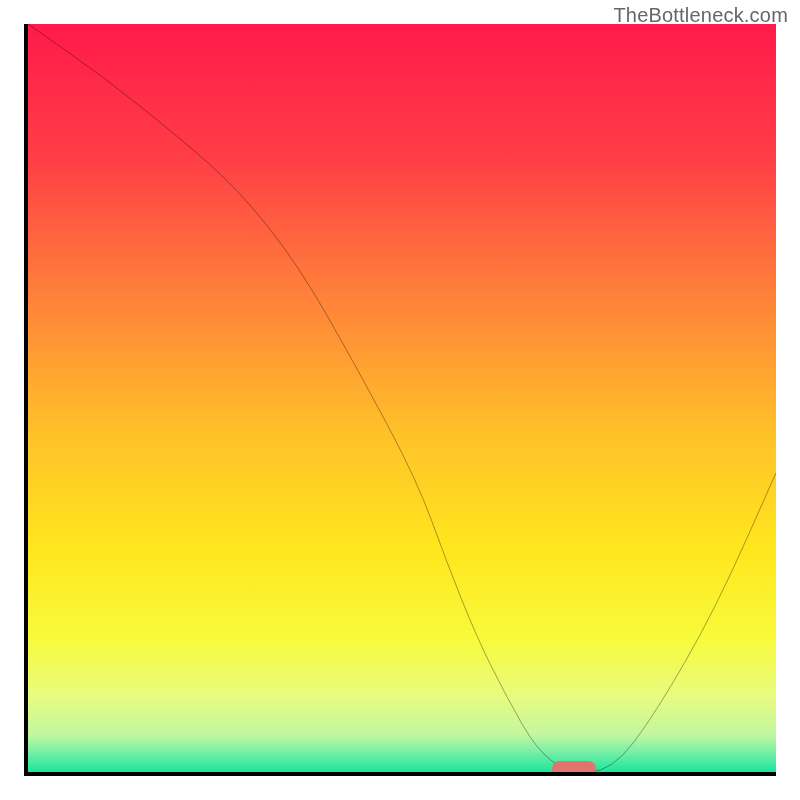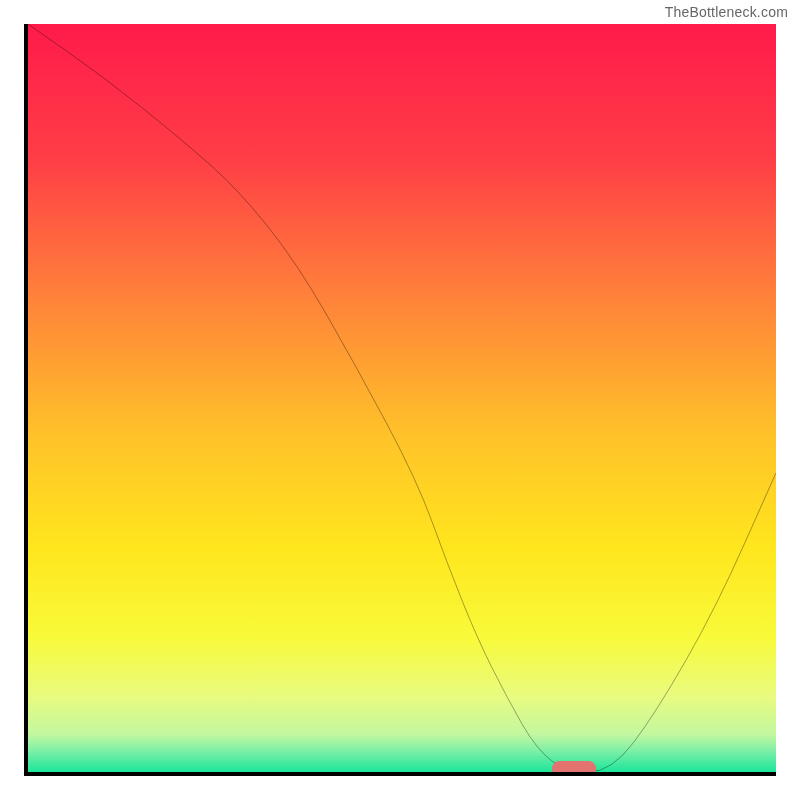--- a/index.html
+++ b/index.html
@@ -13,21 +13,21 @@
   .wrap {
     position: relative;
     width: 800px;
     height: 800px;
   }
   .watermark {
     position: absolute;
     top: 4px;
     right: 12px;
     color: #666666;
-    font-size: 14px;
+    font-size: 20px;
     font-weight: 500;
     letter-spacing: 0.2px;
     z-index: 50;
   }
   .plot {
     position: absolute;
     left: 24px;
     top: 24px;
     width: 752px;
     height: 752px;

